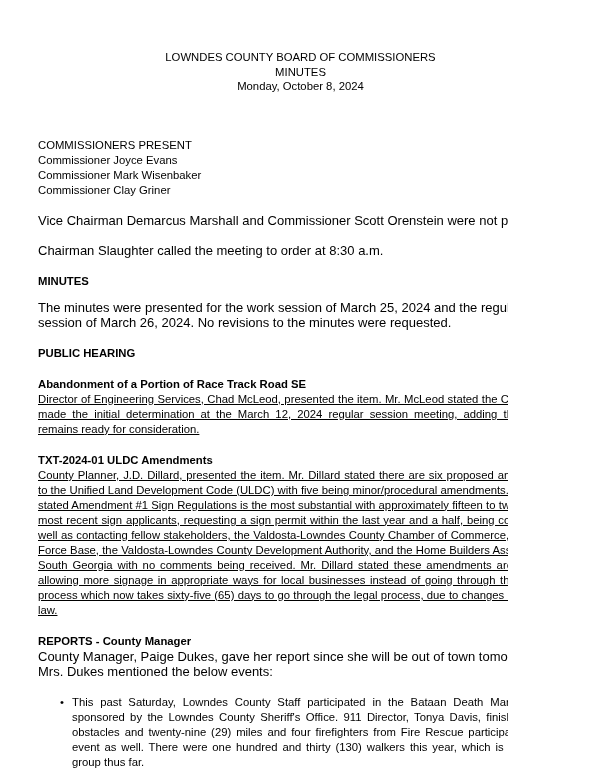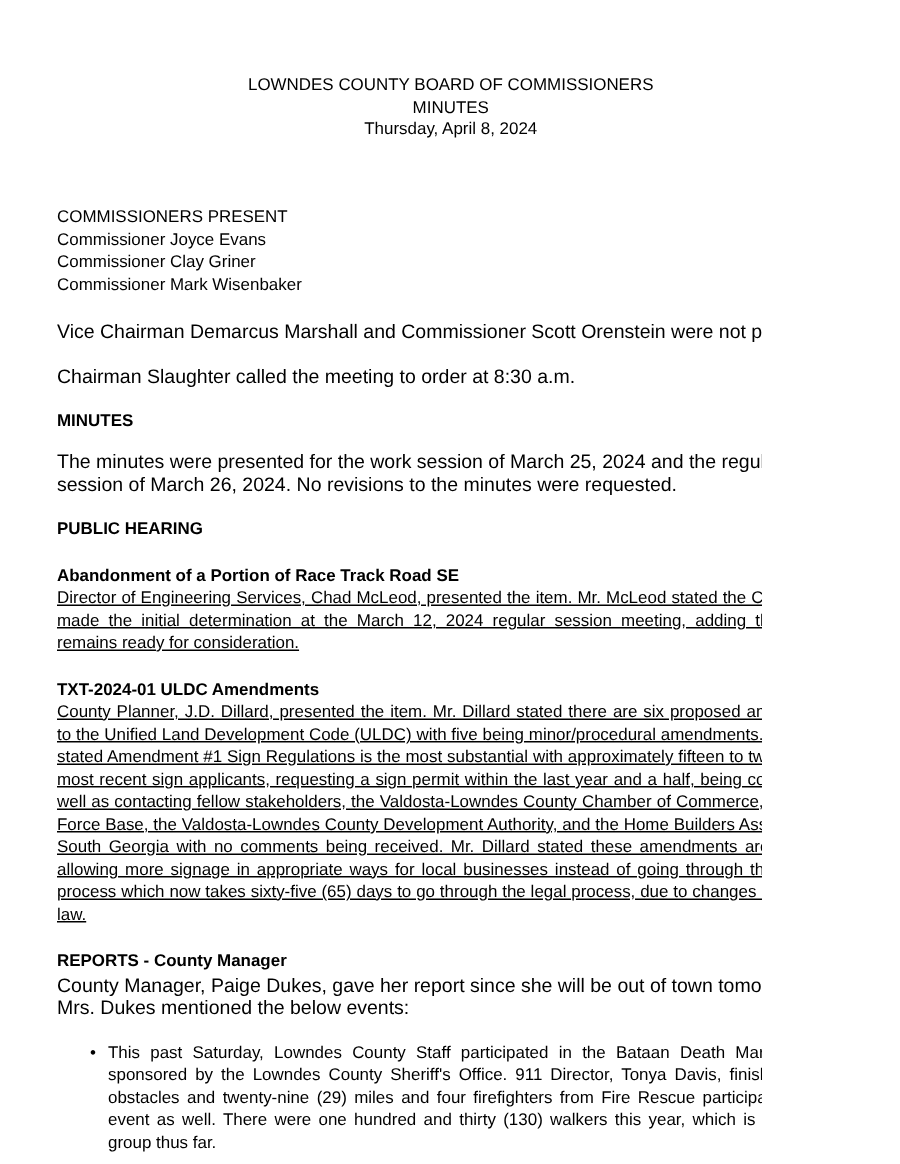--- a/index.html
+++ b/index.html
@@ -98,30 +98,30 @@
 </style>
 </head>
 <body>
 
 <div class="page">
   <div class="content">
 
     <div class="title-block">
       <span class="title-line">LOWNDES COUNTY BOARD OF COMMISSIONERS</span>
       <span class="title-line">MINUTES</span>
-      <span class="title-line">Thursday, April 8, 2024</span>
+      <span class="title-line">Monday, October 8, 2024</span>
     </div>
 
     <div class="gap-roster"></div>
 
     <div>
       <span class="roster-line">COMMISSIONERS PRESENT</span>
       <span class="roster-line">Commissioner Joyce Evans</span>
+      <span class="roster-line">Commissioner Mark Wisenbaker</span>
       <span class="roster-line">Commissioner Clay Griner</span>
-      <span class="roster-line">Commissioner Mark Wisenbaker</span>
     </div>
 
     <div class="gap-sm"></div>
 
     <div class="para">Vice Chairman Demarcus Marshall and Commissioner Scott Orenstein were not present.</div>
 
     <div class="gap-sm"></div>
 
     <div class="para">Chairman Slaughter called the meeting to order at 8:30 a.m.</div>
 

